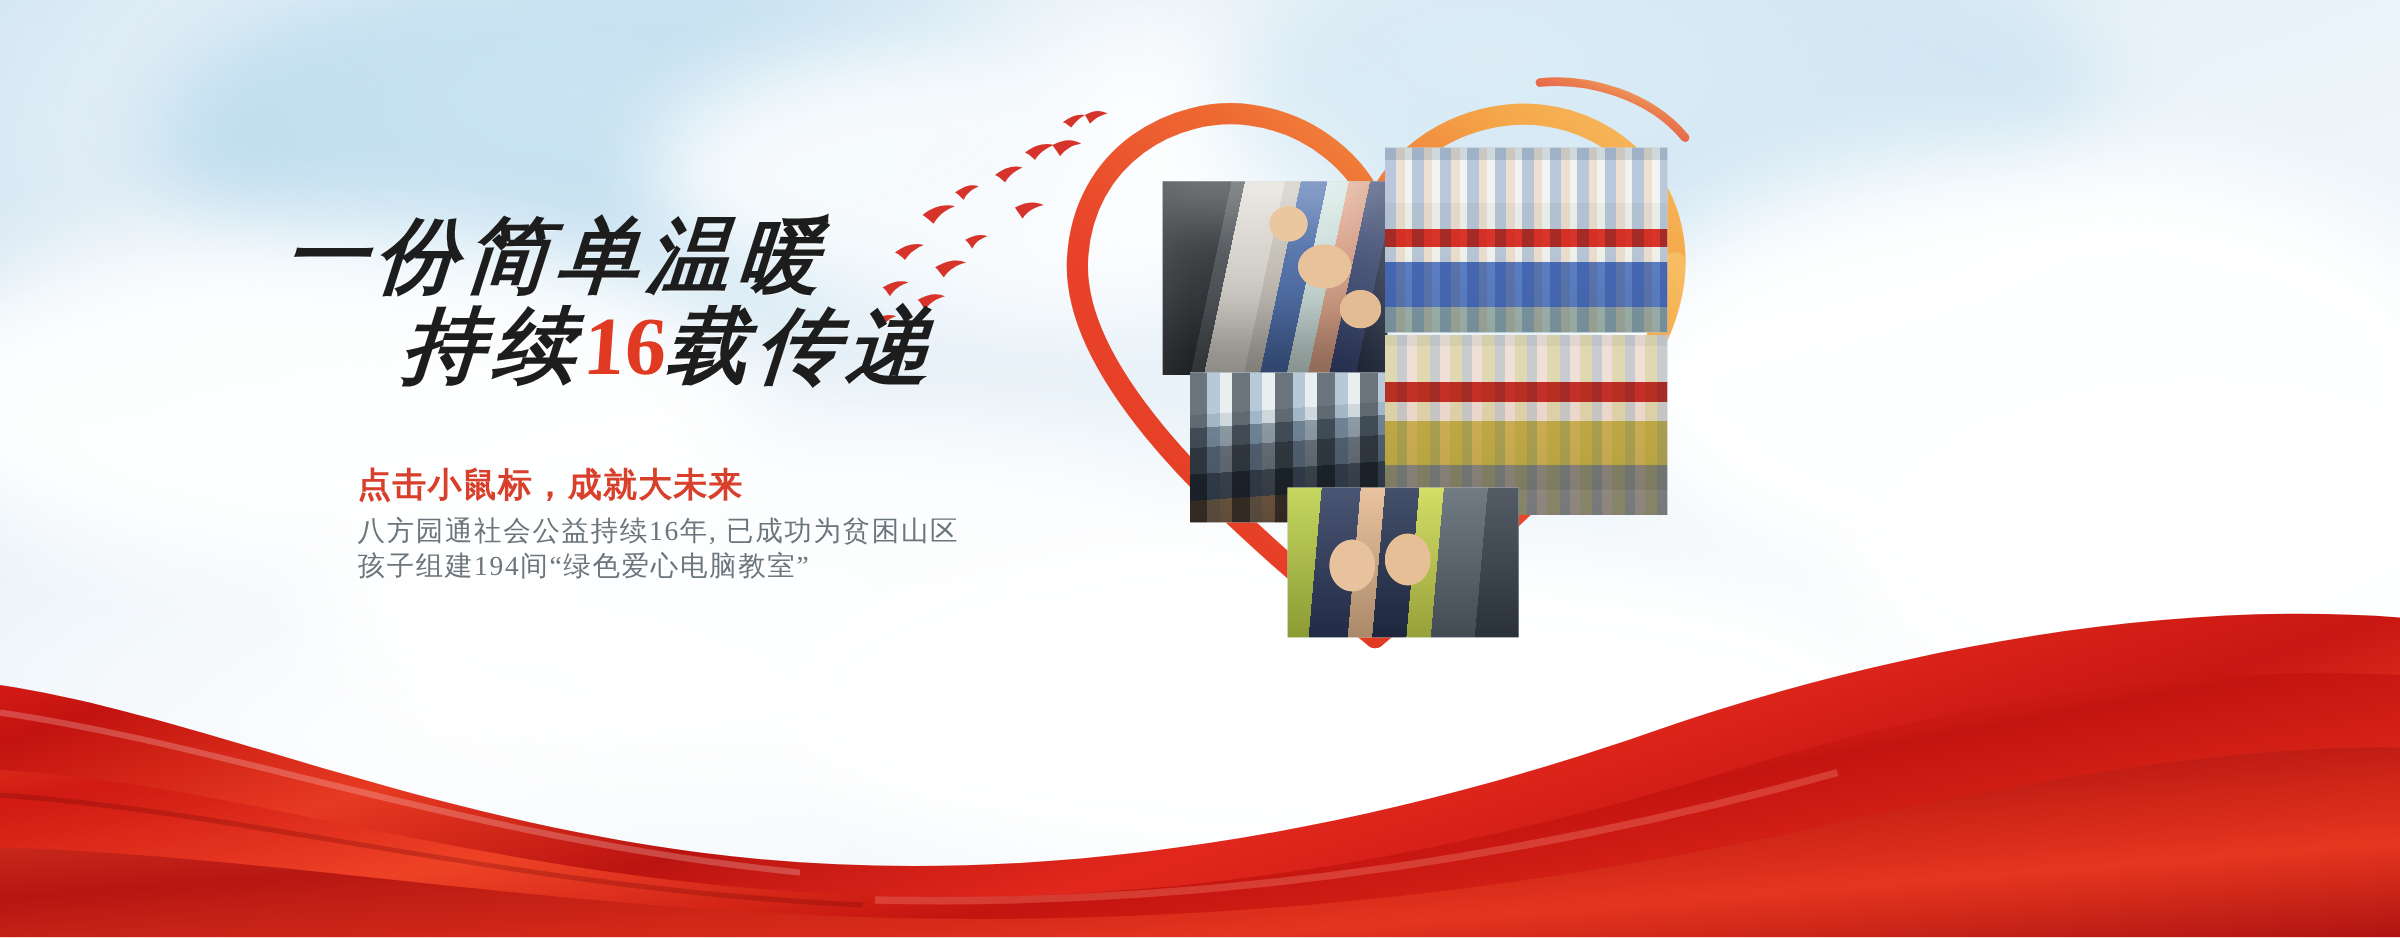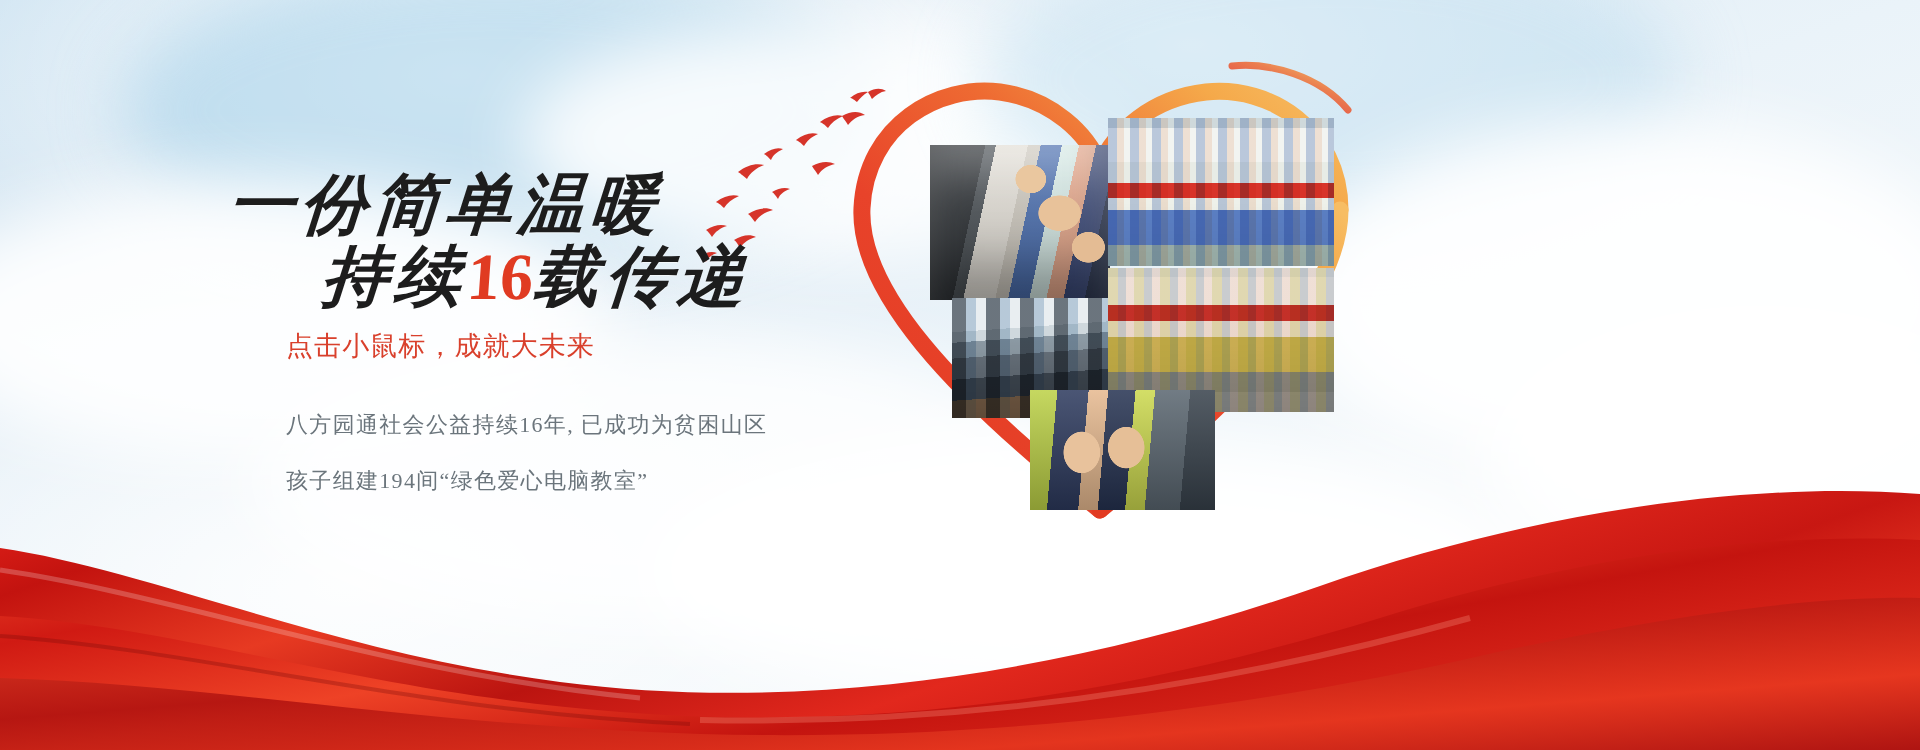--- a/index.html
+++ b/index.html
@@ -124,33 +124,34 @@
     white-space:nowrap;
     letter-spacing:.1em;
     text-shadow:0 1px 0 rgba(255,255,255,.55);
   }
   .hl1{left:228px;top:160px;font-size:66px;font-style:italic;transform:skewX(-4deg);}
   .hl2{left:322px;top:232px;font-size:66px;font-style:italic;transform:skewX(-4deg);}
   .hl2 .num{color:#e03b22;font-style:normal;font-weight:700;letter-spacing:0;}
 
   .sub1,.sub2{
     position:absolute;left:286px;
-    font-size:27px;font-weight:400;color:#d9402c;letter-spacing:.04em;
+    font-size:27px;font-weight:700;color:#d9402c;letter-spacing:.04em;
     white-space:nowrap;
+    margin-top:42px;
   }
   .sub1{top:328px;}
   .sub2{top:363px;}
 
   .body1,.body2{
     position:absolute;left:286px;
     font-family:"Liberation Serif","DejaVu Serif",serif;
     font-size:22px;color:#6b757c;letter-spacing:.06em;white-space:nowrap;
   }
   .body1{top:410px;}
-  .body2{top:438px;margin-top:28px;}
+  .body2{top:438px;}
 
   
   .wave{position:absolute;left:0;bottom:0;width:1920px;height:330px;}
 </style>
 </head>
 <body>
 
 <div class="stage">
 
   <div class="sky">

